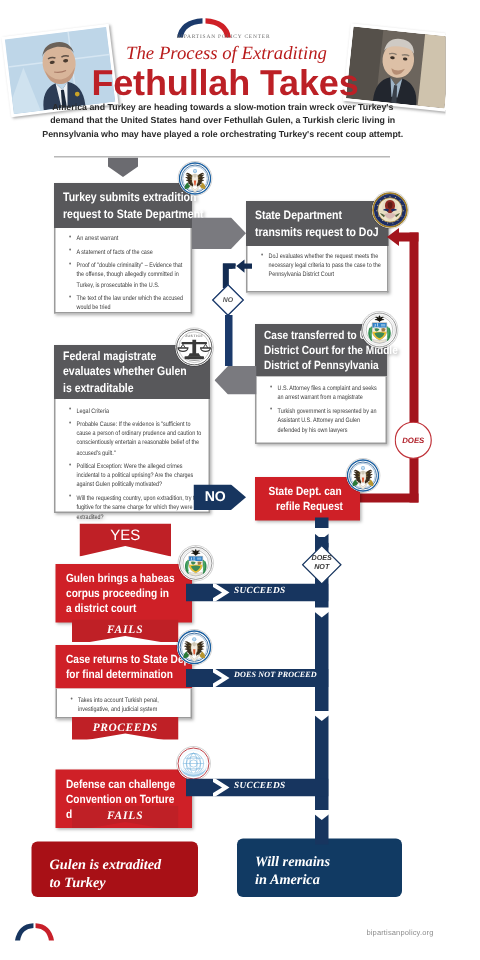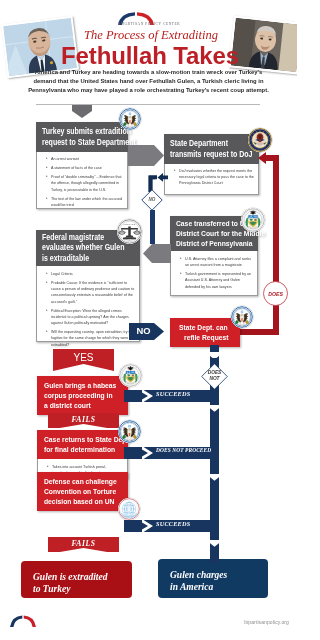--- a/index.html
+++ b/index.html
@@ -415,21 +415,21 @@
       <use href="#sealState"></use>
     </svg>
 
   <div class="abs" style="left:48px;top:478px;width:63px;height:15px;">
     <svg viewBox="0 0 71 15" width="71" height="15">
       <path d="M0 0 H71 V17 L35.5 11 L0 17 Z" fill="#bf2026"></path>
     </svg>
     <div class="abs" style="left:0;top:1.5px;width:71px;text-align:center;font-family:'Liberation Serif',serif;font-style:italic;font-size:7.6px;font-weight:bold;color:#fff;letter-spacing:.4px;">PROCEEDS</div>
   </div>
 
-  <div class="box red" style="left:37px;top:472px;width:91px;">
+  <div class="box red" style="left:37px;top:513px;width:91px;">
     <div class="hd" style="padding:4.5px 4px 4px 7px;font-size:7.9px;line-height:10.3px;">
       <div class="hdw"><span class="cond">Defense can challenge</span></div>
       <div class="hdw"><span class="cond">Convention on Torture</span></div>
       <div class="hdw"><span class="cond">decision based on UN</span></div>
     </div>
   </div>
   <svg class="seal" viewBox="0 0 100 100" style="left:118px;top:498px;width:22px;height:22px;">
       <use href="#sealUN"></use>
     </svg>
 
@@ -441,21 +441,21 @@
   </div>
 
   <div class="outcome" style="left:21px;top:561px;width:111px;height:37px;background:#a81016;">
     <div class="abs" style="left:12px;top:11px;width:100px;font-size:9.5px;line-height:11.5px;">
       <div>Gulen is extradited</div>
       <div>to Turkey</div>
     </div>
   </div>
   <div class="outcome" style="left:158px;top:559px;width:110px;height:39px;background:#113a63;">
     <div class="abs" style="left:12px;top:11px;width:100px;font-size:9.5px;line-height:11.5px;">
-      <div>Gulen charges</div>
+      <div>Will remains</div>
       <div>in America</div>
     </div>
   </div>
 
   <div class="abs" style="left:210px;top:345px;width:9px;height:20px;background:#17355f;"></div>
   <svg class="abs" style="left:205px;top:352px;width:19px;height:9px;" viewBox="0 0 19 9">
     <path d="M0 0 L9.5 7.5 L19 0 L19 -1.2 L0 -1.2 Z" fill="#fff"></path>
   </svg>
   <svg class="abs" style="left:205px;top:358px;width:19px;height:9px;" viewBox="0 0 19 9">
     <path d="M0 0 L9.5 7.5 L19 0 L19 -1.2 L0 -1.2 Z" fill="#fff"></path>

